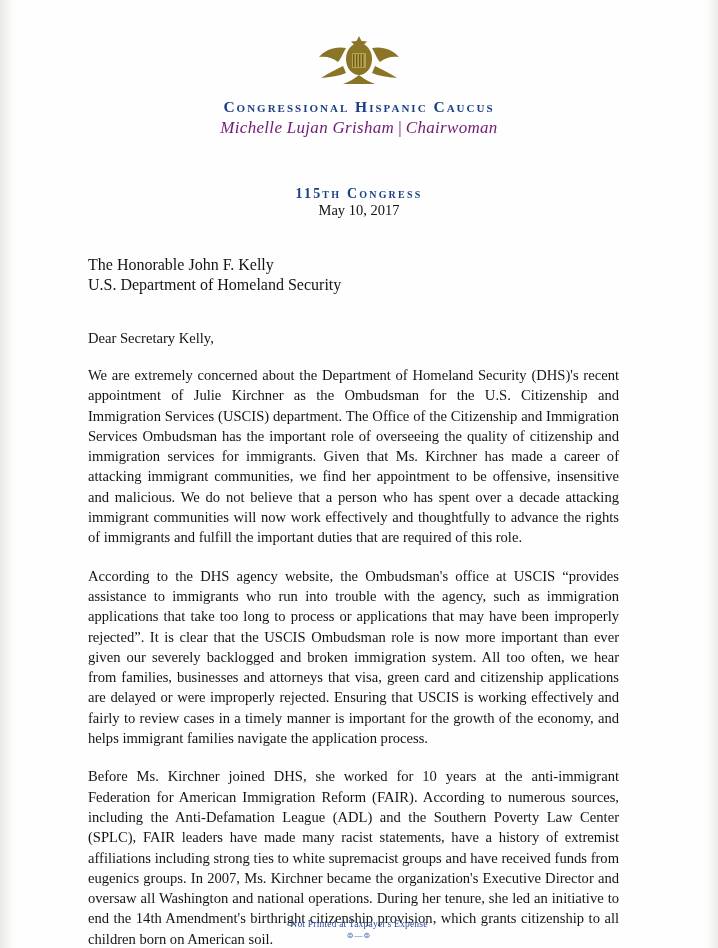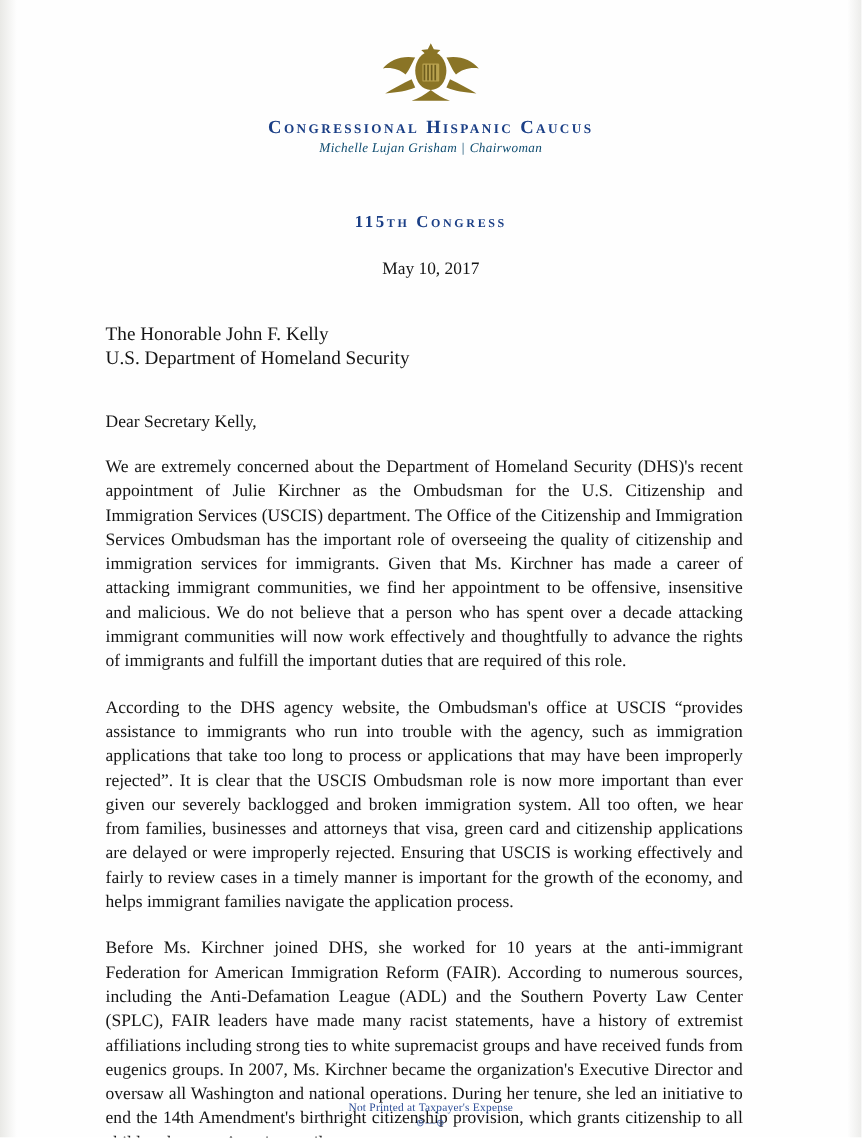--- a/index.html
+++ b/index.html
@@ -55,22 +55,22 @@
     font-variant: small-caps;
     letter-spacing: 2.0px;
     font-size: 15.5px;
     font-weight: bold;
     color: #1b3f86;
     margin-bottom: 2px;
   }
   .chair-line {
     font-family: "Liberation Serif", serif;
     font-style: italic;
-    font-size: 11px;
-    color: #0c4a6e;
+    font-size: 17px;
+    color: #701a75;
     letter-spacing: 0.3px;
     margin-bottom: 3px;
   }
   .chair-sep {
     font-style: normal;
     padding: 0 4px;
   }
   .congress-line {
     font-family: "Liberation Serif", serif;
     font-variant: small-caps;
@@ -78,21 +78,20 @@
     font-size: 14px;
     font-weight: bold;
     color: #1b3f86;
     margin-bottom: 0;
     margin-top: 48px;
   }
 
   .date {
     text-align: center;
     font-size: 14.5px;
-    margin-top: 22px;
     margin-bottom: 0;
   }
 
   .body-area {
     padding: 0 86px 0 88px;
     margin-top: 36px;
   }
   .addr-line {
     font-size: 16px;
     line-height: 19.5px;

